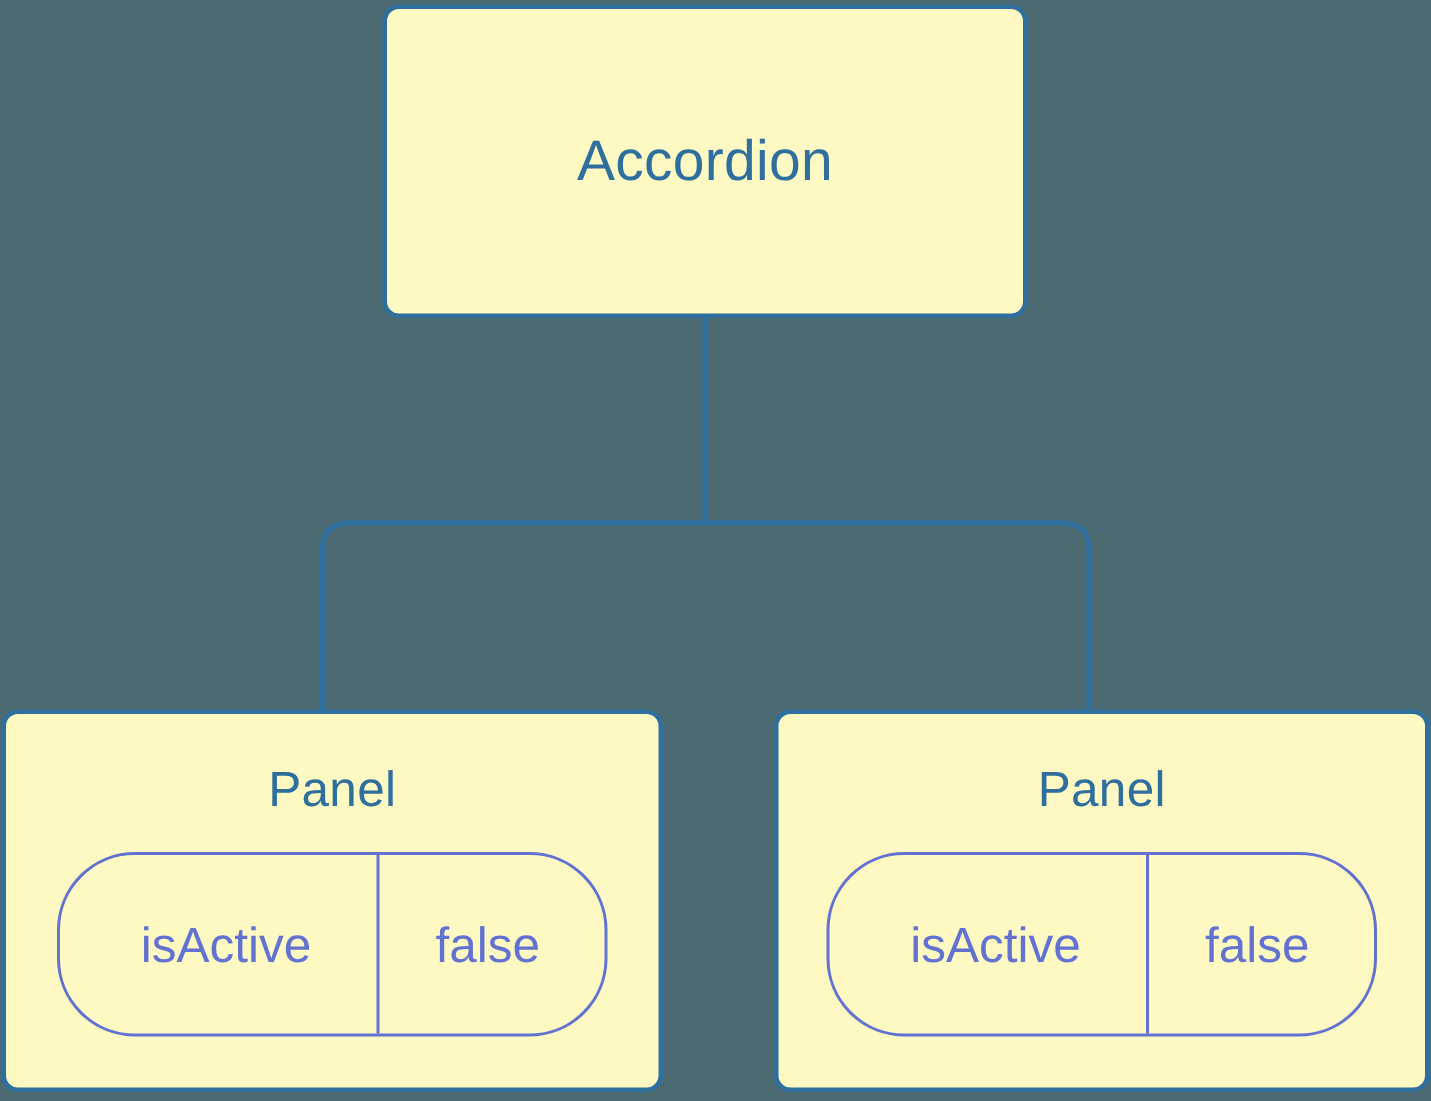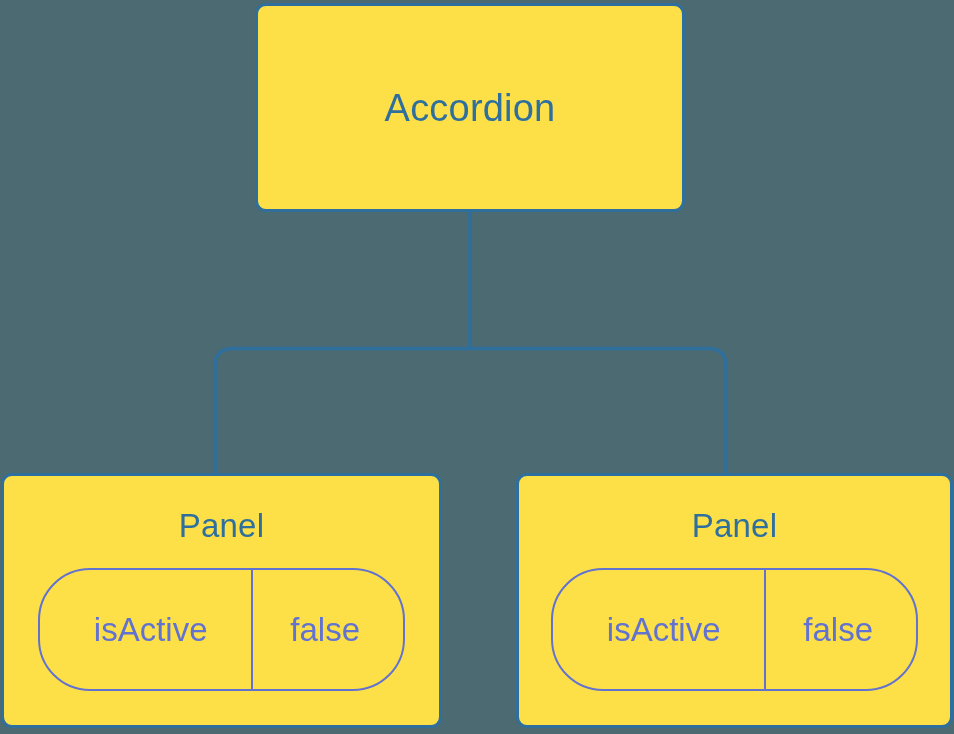--- a/index.html
+++ b/index.html
@@ -27,21 +27,21 @@
     left: 0;
     top: 0;
     width: 954px;
     height: 734px;
     pointer-events: none;
   }
 
   
   .node {
     position: absolute;
-    background: #fde047;
+    background: #fef9c3;
     border: 3px solid #2e6f9e;
     border-radius: 11px;
     box-sizing: border-box;
     display: flex;
     flex-direction: column;
     align-items: center;
   }
 
   .node-root {
     left: 255px;

